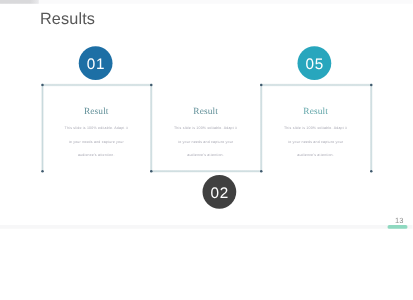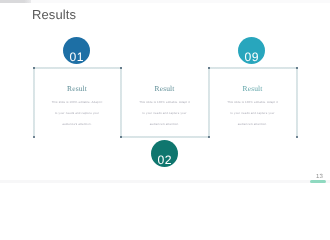--- a/index.html
+++ b/index.html
@@ -24,21 +24,21 @@
 
   .title { position:absolute; left:32px; top:7px; font-size:13px; color:#585858; font-weight:400; letter-spacing:0.1px;}
 
   
   .vline { position:absolute; width:2px; background:linear-gradient(to right, #eaeff0 0%, #c9dadd 50%, #ecf1f2 100%); }
   .hline { position:absolute; height:2px; background:linear-gradient(to bottom, #eaeff0 0%, #c9dadd 50%, #ecf1f2 100%); }
   .dot { position:absolute; width:2px; height:2px; border-radius:50%; background:#3f5a6e; }
 
   .circle {
     position:absolute; width:27px; height:27px; border-radius:50%;
-    display:flex; align-items:flex-end; justify-content:center;
+    display:flex; align-items:center; justify-content:center;
     color:#ffffff; font-size:12.2px; letter-spacing:0.6px; text-indent:0.6px;
   }
 
   .col { position:absolute; text-align:center; }
   .col .rlabel { font-size:7.5px; letter-spacing:0.1px;font-family:Liberation Serif, serif; }
   .col .rbody { font-size:2.85px; color:#a9a9b4; margin-top:4px; letter-spacing:0.16px; }
   .col .rline { line-height:10.8px; white-space:nowrap; }
 </style>
 </head>
 <body>
@@ -64,25 +64,25 @@
   <div class="dot" style="left:207.5px; top:66.5px;"></div>
   <div class="dot" style="left:295.5px; top:66.5px;"></div>
   <div class="dot" style="left:32.5px; top:135.5px;"></div>
   <div class="dot" style="left:119.5px; top:135.5px;"></div>
   <div class="dot" style="left:207.5px; top:135.5px;"></div>
   <div class="dot" style="left:295.5px; top:135.5px;"></div>
 
   <div class="circle" style="left: 63px; top: 37px; background-color: rgb(29, 111, 165);">
     <span>01</span>
   </div>
-  <div class="circle" style="left: 151px; top: 140px; background-color: #0f766e;">
+  <div class="circle" style="left: 162px; top: 140px; background-color: #404040;">
     <span>02</span>
   </div>
   <div class="circle" style="left: 238px; top: 37px; background-color: rgb(40, 166, 189);">
-    <span>09</span>
+    <span>05</span>
   </div>
 
   <div class="col" style="left:34px; top:84px; width:86px;">
     <div class="rlabel" style="color: rgb(95, 142, 151);">Result</div>
     <div class="rbody">
         <div class="rline">This slide is 100% editable. Adapt it</div>
         <div class="rline">to your needs and capture your</div>
         <div class="rline">audience's attention.</div>
       </div>
   </div>

